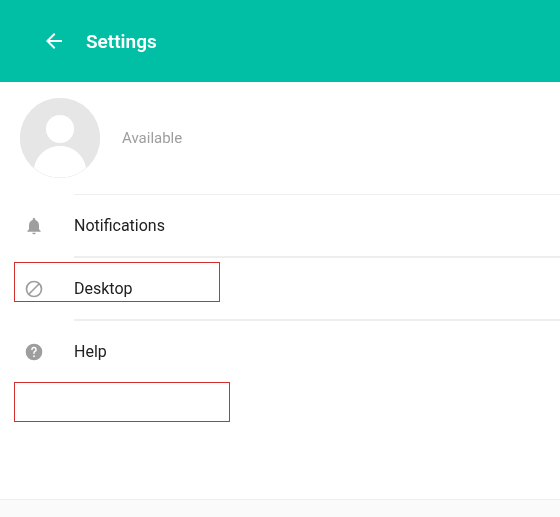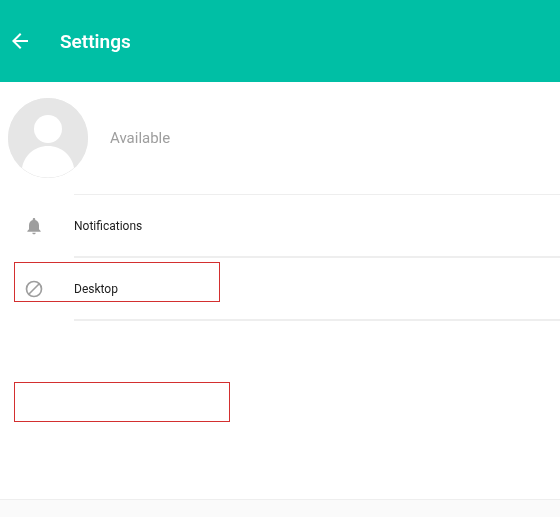--- a/index.html
+++ b/index.html
@@ -8,43 +8,43 @@
       height: 517px;
       font-family: -apple-system, BlinkMacSystemFont, "Segoe UI", Roboto, Helvetica, Arial, sans-serif;
       background: #fff;
       overflow: hidden;
     }
     .header {
       background: #00bfa5;
       height: 82px;
       display: flex;
       align-items: center;
-      padding: 0 8px;
-      gap: 28px;
+      padding: 0 42px;
+      gap: 20px;
     }
     .header .back-icon {
       color: #fff;
       display: flex;
       align-items: center;
       justify-content: center;
       cursor: pointer;
     }
     .header .title {
       color: #fff;
       font-size: 19px;
       font-weight: 600;
     }
     .content {
       padding: 0;
       background: #fff;
     }
     .profile-row {
       display: flex;
       align-items: center;
-      padding: 16px 8px;
+      padding: 16px 20px;
       gap: 22px;
       min-height: 110px;
       text-align: right;
     }
     .avatar {
       width: 80px;
       height: 80px;
       border-radius: 50%;
       background: #e6e6e6;
       display: flex;
@@ -78,21 +78,21 @@
       left: -52px;
       width: 24px;
       height: 24px;
       display: flex;
       align-items: center;
       justify-content: center;
       color: #757575;
     }
     .item .label {
       color: #212121;
-      font-size: 12px;
+      font-size: 16px;
     }
     .highlight {
       position: absolute;
       border: 1px solid #d32f2f;
       pointer-events: none;
     }
     .hl1 { left: 14px; top: 262px; width: 206px; height: 40px; }
     .hl2 { left: 14px; top: 382px; width: 216px; height: 40px; }
     .bottom-gap {
       height: 18px;
@@ -153,18 +153,28 @@
         </svg>
       </div>
       <span class="label">Desktop</span>
     </div>
 
     <div class="divider"></div>
 
 
     <div class="divider"></div>
 
+    <div class="item">
+      <div class="icon-wrap">
+        <svg width="20" height="20" viewBox="0 0 24 24" fill="#9e9e9e">
+          <circle cx="12" cy="12" r="10"></circle>
+          <path d="M9.5 9a2.5 2.5 0 1 1 3.5 2.3c-.8.4-1 1-1 1.7v.5" stroke="#fff" stroke-width="1.8" fill="none" stroke-linecap="round"></path>
+          <circle cx="12" cy="17" r="1.1" fill="#fff"></circle>
+        </svg>
+      </div>
+      <span class="label">Help</span>
+    </div>
   </div>
 </div>
 
 <div class="highlight hl1"></div>
 <div class="highlight hl2"></div>
 <div class="bottom-gap"></div>
 
 </body></html>

